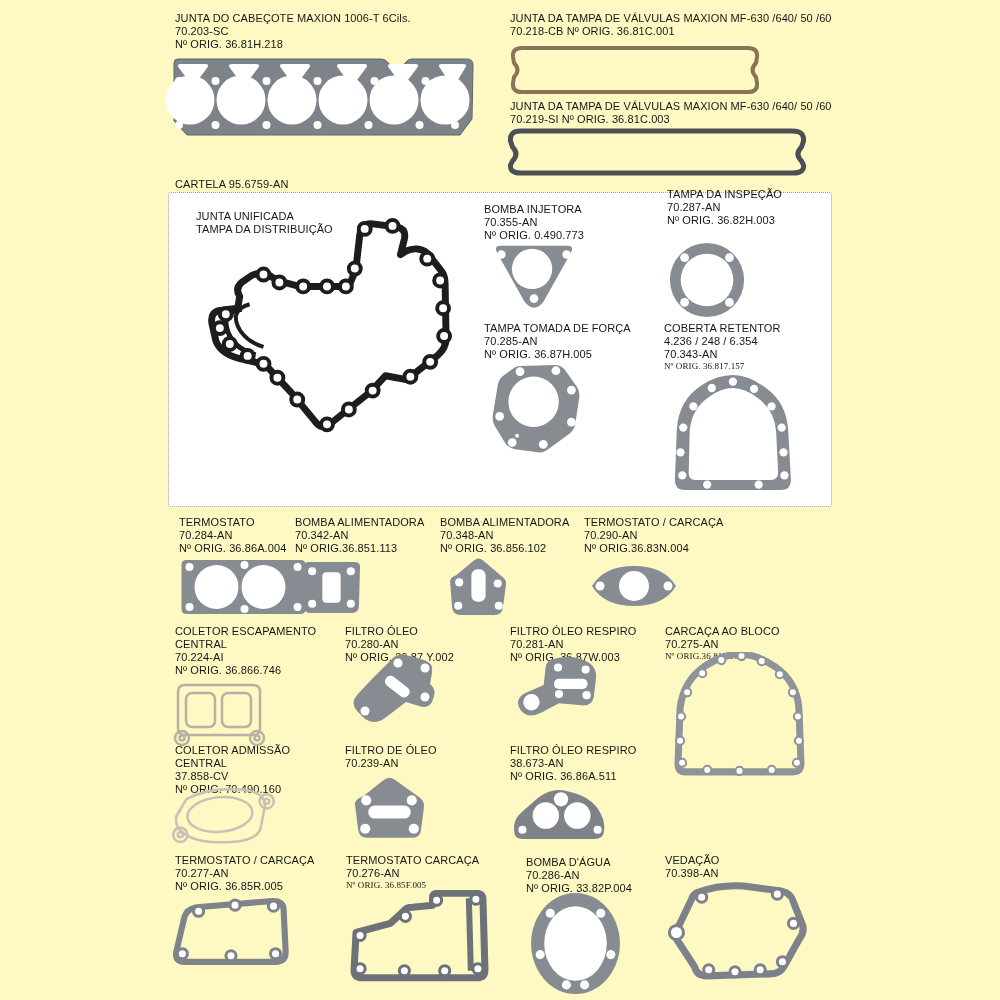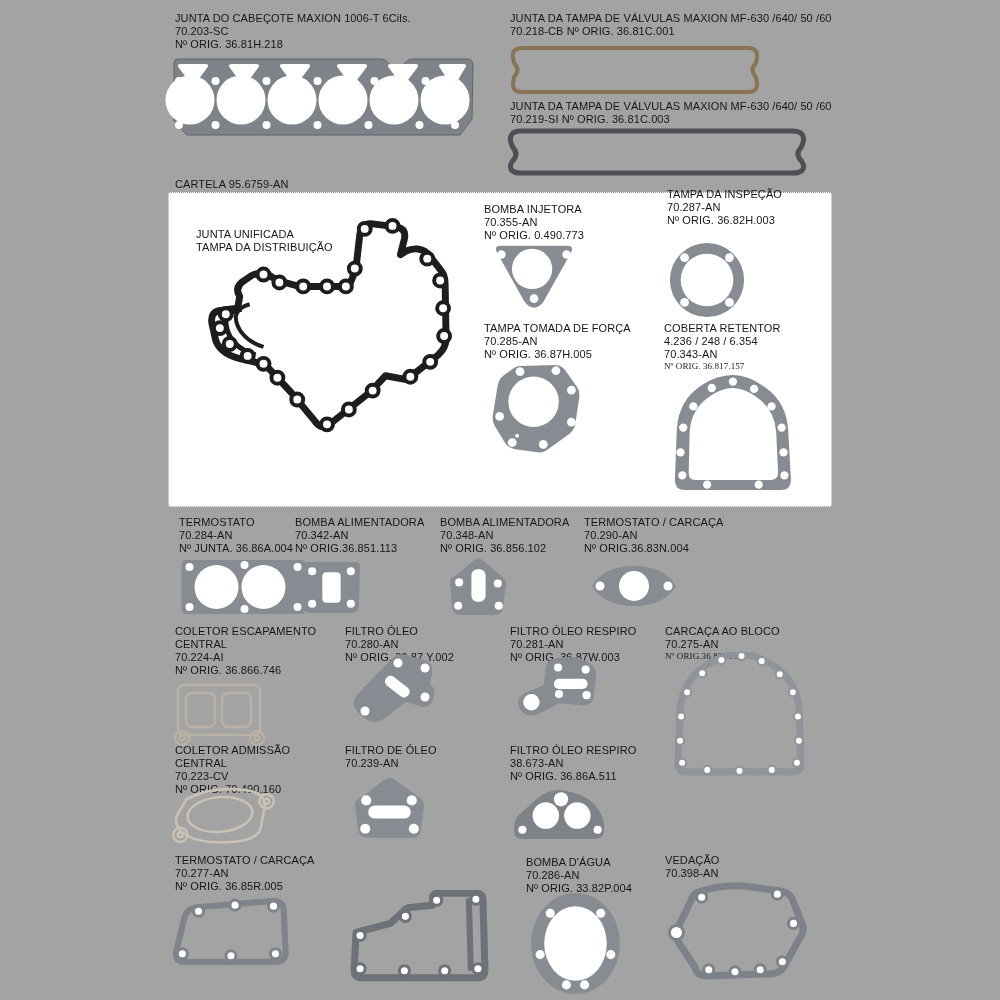--- a/index.html
+++ b/index.html
@@ -1,16 +1,16 @@
 <!DOCTYPE html>
 <html><head>
 <meta charset="utf-8">
 <style>
   html,body{margin:0;padding:0;background:#fff;}
-  #page{position:relative;width:1000px;height:1000px;background:#a3a3a3;overflow:hidden;
+  #page{position:relative;width:1000px;height:1000px;background:#fef9c3;overflow:hidden;
         font-family:"Liberation Sans", sans-serif;color:#161616;}
   .tb{position:absolute;font-size:11px;line-height:13px;letter-spacing:.1px;white-space:nowrap;}
   .tb .l{min-height:13px;}
   .tb .s{font-size:9px;line-height:11px;font-family:Liberation Serif, serif;}
   .fig{position:absolute;}
   #cartela-box{position:absolute;left:168px;top:192px;width:662px;height:313px;
                border:1.5px dotted #9a9a9a;border-radius:3px;background:#fff;}
   svg{display:block;}
 </style>
 </head>
@@ -75,21 +75,21 @@
     <svg width="306" height="50" viewBox="0 0 305 50">
       <path d="M16,4 L288,4 Q300,4 299,14 L297,20 Q290,27 297,34 L299,38 Q300,46 289,46 L16,46 Q5,46 6,38 L8,34 Q15,27 8,20 L6,14 Q5,4 16,4 Z" fill="none" stroke="#4c4f55" stroke-width="5" stroke-linejoin="round"></path>
     </svg>
   </div>
 
   <div class="tb" style="left:175px;top:178px">
     <div class="l">CARTELA 95.6759-AN</div>
   </div>
   <div id="cartela-box"></div>
 
-  <div class="tb" style="left:196px;top:228px">
+  <div class="tb" style="left:196px;top:210px">
     <div class="l">JUNTA UNIFICADA</div>
     <div class="l">TAMPA DA DISTRIBUIÇÃO</div>
   </div>
   <div class="fig" style="left:180px;top:213px">
     <svg width="298" height="258" viewBox="0 0 300 260">
       <path d="M170,74 L177,57 L181,22 Q183,10 194,11 L218,14 Q228,16 226,26 L222,42 C234,33 246,35 252,44 L263,58 Q267,63 267,71 L268,126 Q268,136 260,143 L228,168 L207,164 L192,180 L153,211 Q143,220 136,210 L112,181 L86,153 L66,148 Q42,144 36,129 L32,111 Q30,99 42,98 L58,96 L60,84 Q55,76 62,70 L72,63 Q80,59 90,63 L98,68 L120,74 Z" fill="none" stroke="#1d1d1d" stroke-width="7" stroke-linejoin="round"></path>
       <path d="M62,97 Q48,99 46,108 Q46,120 54,130 Q62,139 76,143" fill="none" stroke="#1d1d1d" stroke-width="5"></path>
       <path d="M70,92 Q58,95 56,104 Q56,114 64,123 Q71,131 84,135" fill="none" stroke="#1d1d1d" stroke-width="4"></path>
       <g fill="#ffffff" stroke="#1d1d1d" stroke-width="4">
         <circle cx="186" cy="16" r="6"></circle>
@@ -197,21 +197,21 @@
           <circle cx="132" cy="112" r="4.5"></circle>
         <circle cx="104" cy="122" r="4.5"></circle>
           <circle cx="48" cy="122" r="4.5"></circle>
       </g>
     </svg>
   </div>
 
   <div class="tb" style="left:179px;top:516px">
     <div class="l">TERMOSTATO</div>
     <div class="l">70.284-AN</div>
-    <div class="l">Nº JUNTA. 36.86A.004</div>
+    <div class="l">Nº ORIG. 36.86A.004</div>
   </div>
   <div class="fig" style="left:178px;top:557px">
     <svg width="131" height="60" viewBox="0 0 130 60">
       <path d="M8,3 H122 Q127,3 127,8 V52 Q127,57 122,57 H8 Q3,57 3,52 V8 Q3,3 8,3 Z" fill="#878c93"></path>
       <circle cx="38" cy="30" r="22" fill="#fff"></circle>
         <circle cx="85" cy="30" r="22" fill="#fff"></circle>
       <g fill="#fff">
         <circle cx="11" cy="10" r="4"></circle>
           <circle cx="66" cy="8" r="4"></circle>
           <circle cx="119" cy="10" r="4"></circle>
@@ -354,21 +354,21 @@
           <circle cx="104" cy="117" r="4"></circle>
           <circle cx="72" cy="118" r="4"></circle>
         <circle cx="40" cy="117" r="4"></circle>
       </g>
     </svg>
   </div>
 
   <div class="tb" style="left:175px;top:744px">
     <div class="l">COLETOR ADMISSÃO</div>
     <div class="l">CENTRAL</div>
-    <div class="l">70.223-CV</div>
+    <div class="l">37.858-CV</div>
     <div class="l">Nº ORIG. 70.490.160</div>
   </div>
   <div class="fig" style="left:168px;top:785px">
     <svg width="112" height="63" viewBox="0 0 110 62">
       <g fill="none" stroke="#c9c1b4" stroke-width="2.5">
         <path d="M18,14 Q42,1 76,5 Q97,8 95,22 L91,43 Q87,55 62,56 Q34,58 19,50 Q6,43 8,31 Z"></path>
         <ellipse cx="51" cy="29" rx="32" ry="17" transform="rotate(-5 51 29)"></ellipse>
         <circle cx="12" cy="49" r="7"></circle>
           <circle cx="12" cy="49" r="2.5"></circle>
         <circle cx="97" cy="16" r="7"></circle>
@@ -424,20 +424,25 @@
         <circle cx="28" cy="18" r="5"></circle>
           <circle cx="64" cy="12" r="5"></circle>
           <circle cx="102" cy="13" r="5"></circle>
         <circle cx="12" cy="60" r="5"></circle>
           <circle cx="60" cy="62" r="5"></circle>
           <circle cx="104" cy="60" r="5"></circle>
       </g>
     </svg>
   </div>
 
+  <div class="tb" style="left:346px;top:854px">
+    <div class="l">TERMOSTATO CARCAÇA</div>
+    <div class="l">70.276-AN</div>
+    <div class="l s">Nº ORIG. 36.85F.005</div>
+  </div>
   <div class="fig" style="left:346px;top:890px">
     <svg width="146" height="93" viewBox="0 0 145 92">
       <path d="M10,42 L44,33 L57,21 Q60,17 66,17 L86,15 L86,7 Q86,3 92,3 L128,3 Q136,3 136,9 L138,79 Q138,87 130,87 L16,87 Q8,87 8,79 Z" fill="none" stroke="#6d7178" stroke-width="7" stroke-linejoin="round"></path>
       <path d="M122,8 L124,80" fill="none" stroke="#6d7178" stroke-width="6"></path>
       <g fill="#fff" stroke="#6d7178" stroke-width="3">
         <circle cx="14" cy="45" r="5"></circle>
           <circle cx="59" cy="26" r="5"></circle>
           <circle cx="90" cy="10" r="5"></circle>
         <circle cx="129" cy="9" r="5"></circle>
           <circle cx="14" cy="78" r="5"></circle>

